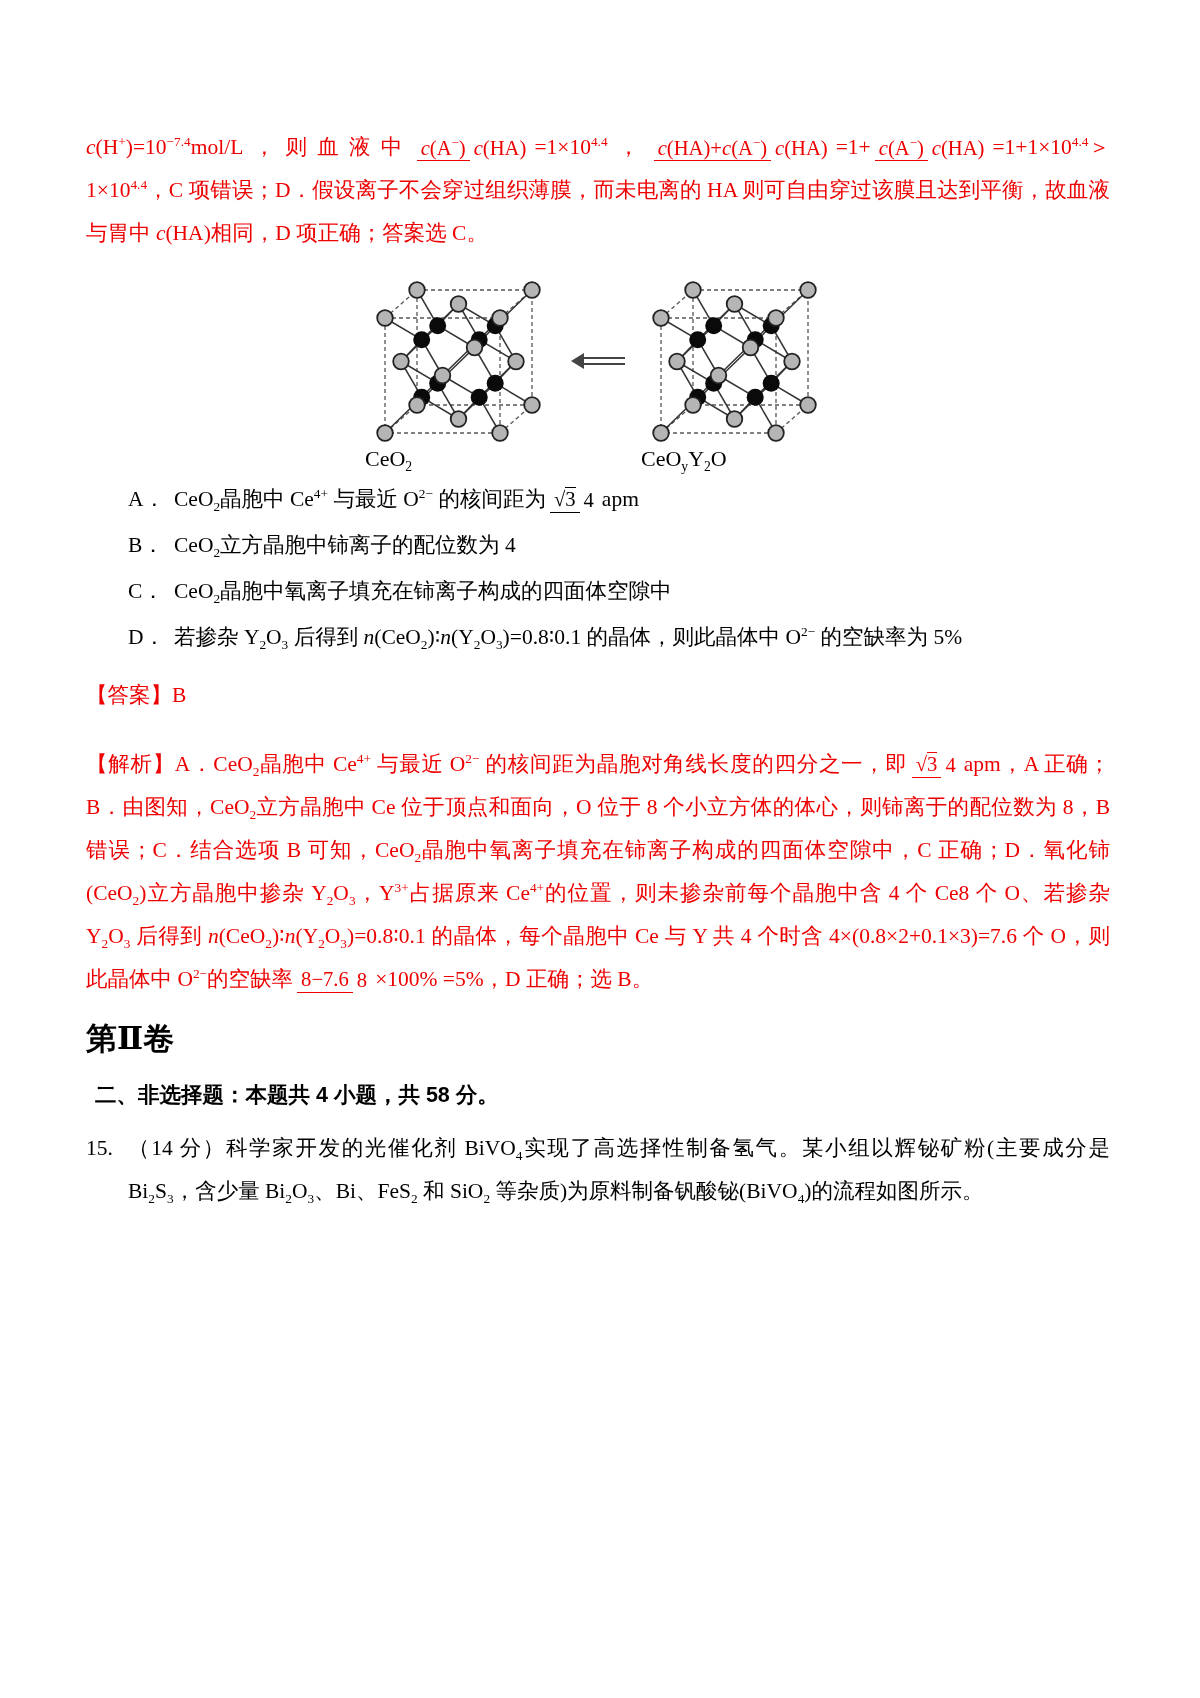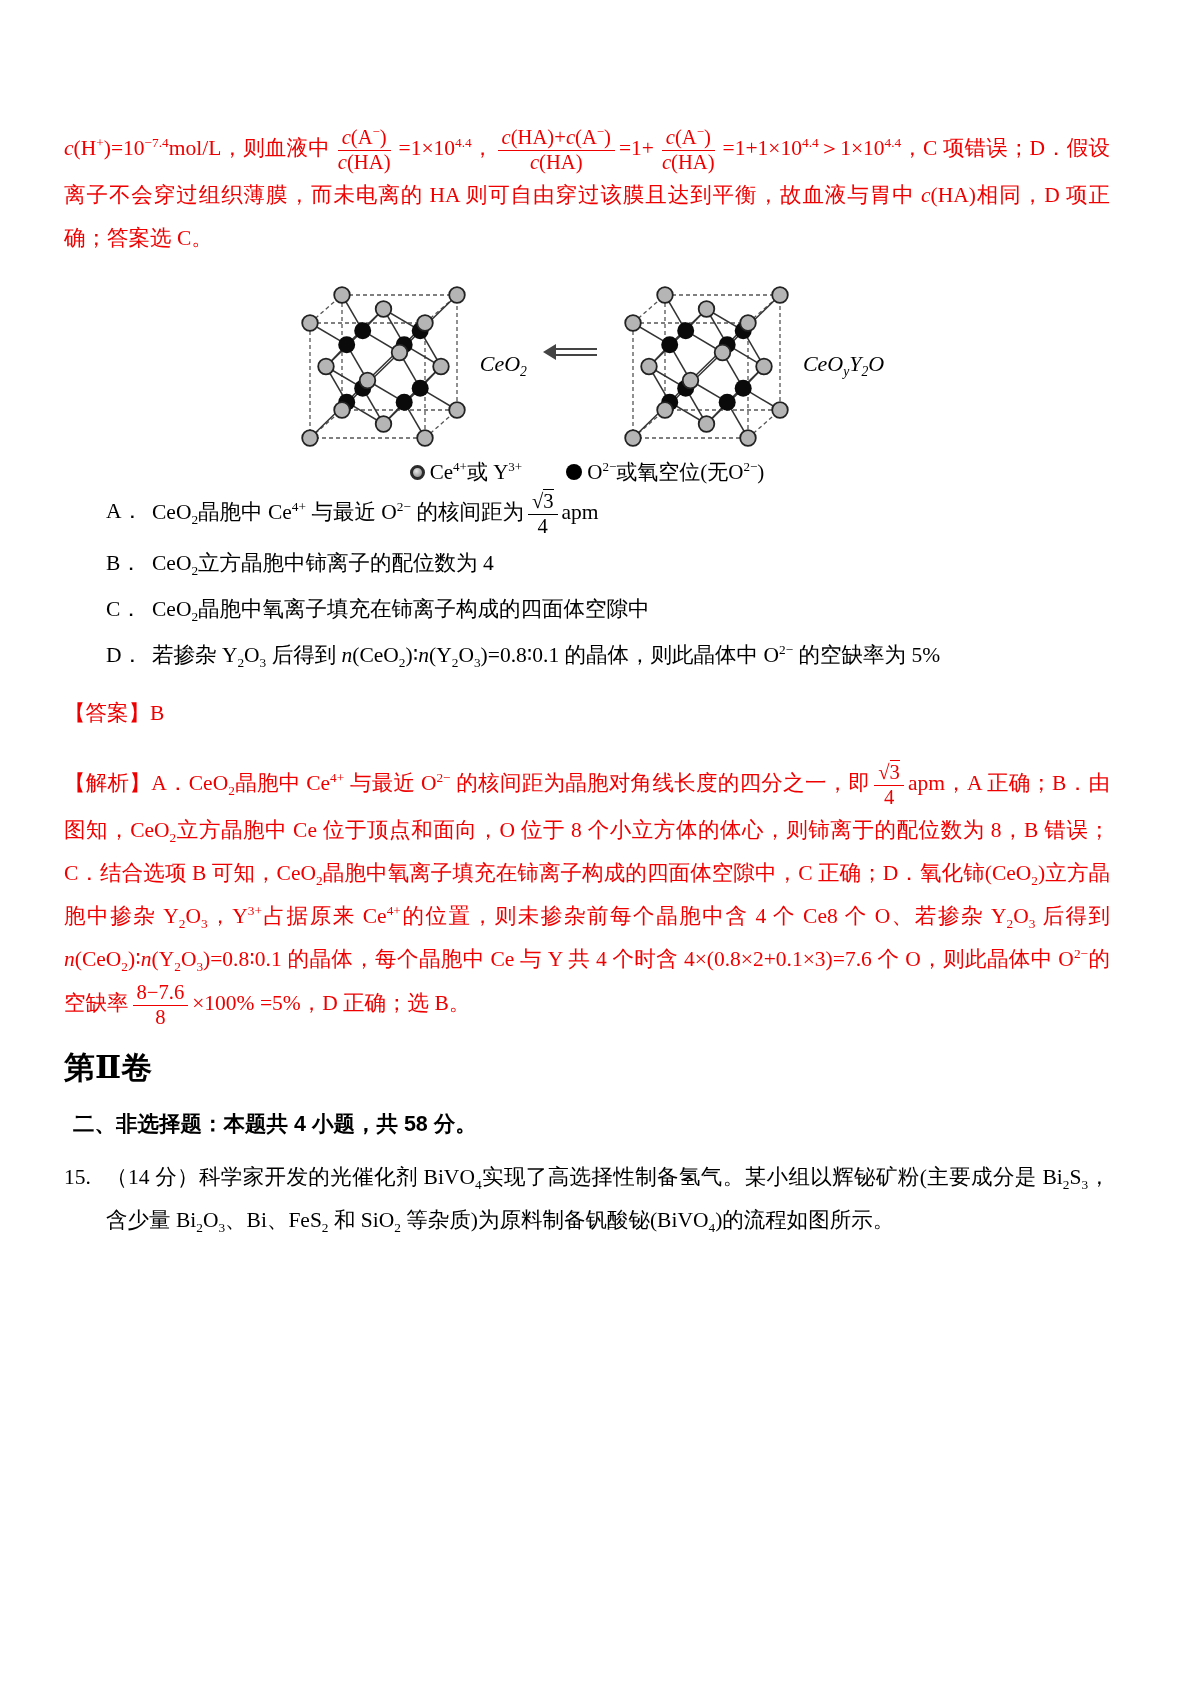--- a/index.html
+++ b/index.html
@@ -1,40 +1,40 @@
 <!DOCTYPE html>
 <html><head>
 <meta charset="utf-8">
 <style>
   html,body{margin:0;padding:0;background:#fff;}
   body{
     width:1200px;height:1698px;position:relative;overflow:hidden;
     font-family:"Liberation Serif","DejaVu Serif",serif;
     color:#000;
   }
-  .page{padding:126px 90px 0 64px;box-sizing:border-box;}
+  .page{padding:126px 90px 0 86px;box-sizing:border-box;}
   .para{font-size:21.5px;line-height:2.0;text-align:justify;margin:0;}
   .red{color:#ee0000;}
   sup,sub{font-size:0.62em;line-height:0;}
   i{font-style:italic;}
   
-  .frac{display:inline-flex;flex-direction:column;align-items:center;vertical-align:middle;
+  .frac{display:inline-flex;flex-direction:row;align-items:center;vertical-align:middle;
         margin:0 4px;line-height:1.15;font-size:0.96em;text-align:center;}
   .frac .fn{border-bottom:1.5px solid currentColor;padding:0 4px;}
   .frac .fd{padding:0 4px;}
   .sqrt{white-space:nowrap;}
   .sqrt .bar{border-top:1.5px solid currentColor;}
   
   .qrow{display:flex;margin-top:10px;}
   .qnum{flex:0 0 42px;font-size:21.5px;line-height:2.0;}
   .qbody{flex:1;}
   
   .figure{display:flex;flex-direction:column;align-items:center;margin:8px 0 2px;}
   .cells{display:flex;align-items:center;gap:14px;}
-  .cellcol{display:flex;flex-direction:row;align-items:center;font-style:italic;}
+  .cellcol{display:flex;flex-direction:column;}
   .cell-label{font-size:22px;margin-top:0;line-height:1.3;}
   .legend{display:flex;gap:44px;align-items:center;margin-top:8px;font-size:21px;}
   .legend-item{display:flex;align-items:center;gap:5px;}
   .dot-ce{width:15px;height:15px;border-radius:50%;box-sizing:border-box;
           background:radial-gradient(circle at 38% 34%, #e8e8e8 0%, #9a9a9a 70%);
           border:3px solid #2b2b2b;}
   .dot-o{width:16px;height:16px;border-radius:50%;background:#000;}
   
   .options{padding-left:42px;margin-top:4px;}
   .opt{display:flex;margin:3px 0;}
@@ -153,30 +153,20 @@
           </svg>
 
           <div class="cellcol">
             <svg width="190" height="172" viewBox="0 0 190 172">
               <use href="#cellg"></use>
             </svg>
             <div class="cell-label">CeO<sub>y</sub>Y<sub>2</sub>O</div>
           </div>
         </div>
 
-        <div class="legend">
-          <div class="legend-item">
-            <span class="dot-ce"></span>
-            <span>Ce<sup>4+</sup>或 Y<sup>3+</sup></span>
-          </div>
-          <div class="legend-item">
-            <span class="dot-o"></span>
-            <span>O<sup>2−</sup>或氧空位(无O<sup>2−</sup>)</span>
-          </div>
-        </div>
       </div>
 
       <div class="options">
         <div class="opt">
           <span class="optlabel">A．</span>
           <span class="opttext">CeO<sub>2</sub>晶胞中 Ce<sup>4+</sup> 与最近 O<sup>2−</sup> 的核间距为<span class="frac">
                 <span class="fn"><span class="sqrt">√<span class="bar">3</span></span></span>
                 <span class="fd">4</span>
               </span>apm</span>
         </div>

